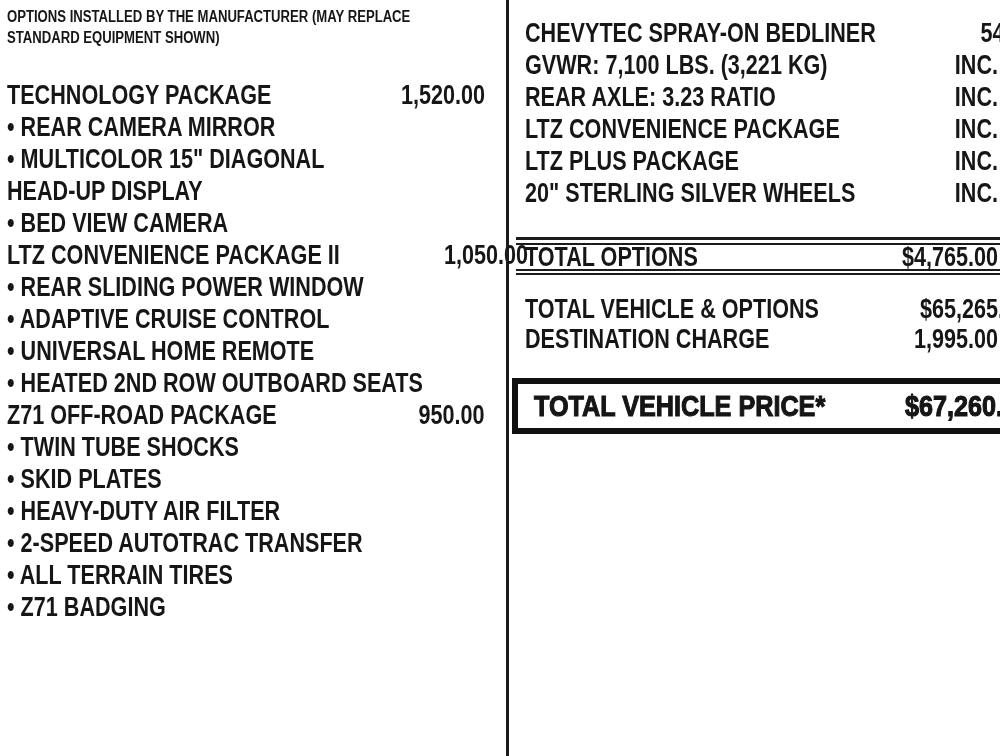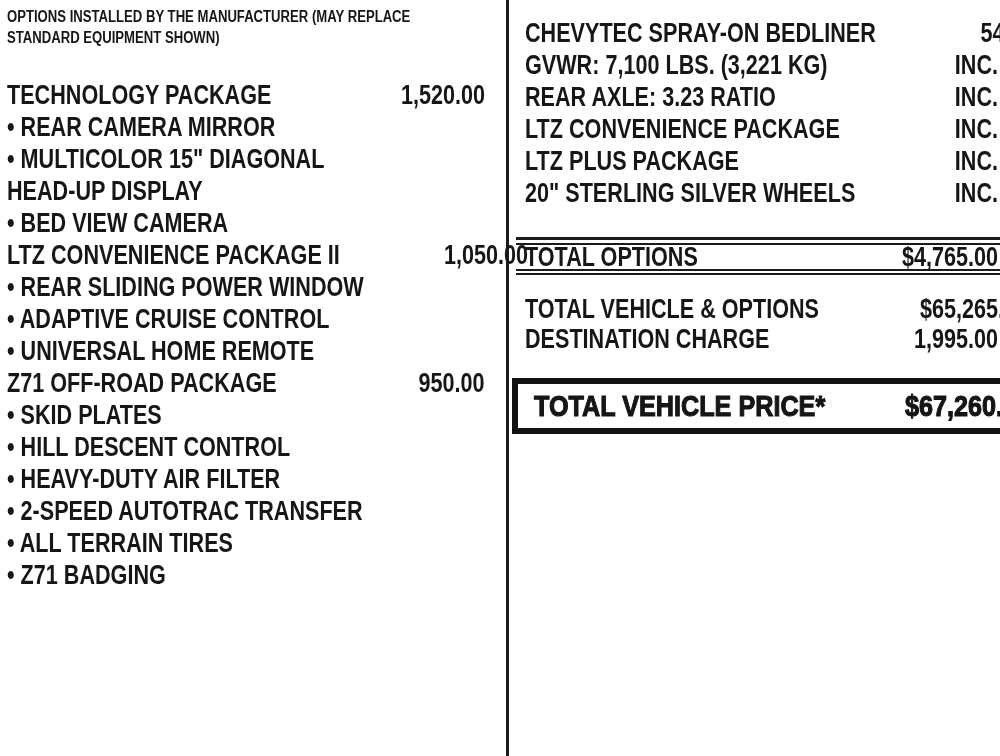--- a/index.html
+++ b/index.html
@@ -127,29 +127,33 @@
   </div>
         <div class="row">
     <span class="lbl">• ADAPTIVE CRUISE CONTROL</span>
 
   </div>
         <div class="row">
     <span class="lbl">• UNIVERSAL HOME REMOTE</span>
 
   </div>
         <div class="row">
+    <span class="lbl">• HEATED 2ND ROW OUTBOARD SEATS</span>
+
+  </div>
+        <div class="row">
     <span class="lbl">Z71 OFF-ROAD PACKAGE</span>
     <span class="val">950.00</span>
   </div>
         <div class="row">
+    <span class="lbl">• TWIN TUBE SHOCKS</span>
+
+  </div>
+        <div class="row">
     <span class="lbl">• SKID PLATES</span>
-
-  </div>
-        <div class="row">
-    <span class="lbl">• HILL DESCENT CONTROL</span>
 
   </div>
         <div class="row">
     <span class="lbl">• HEAVY-DUTY AIR FILTER</span>
 
   </div>
         <div class="row">
     <span class="lbl">• 2-SPEED AUTOTRAC TRANSFER</span>
 
   </div>

